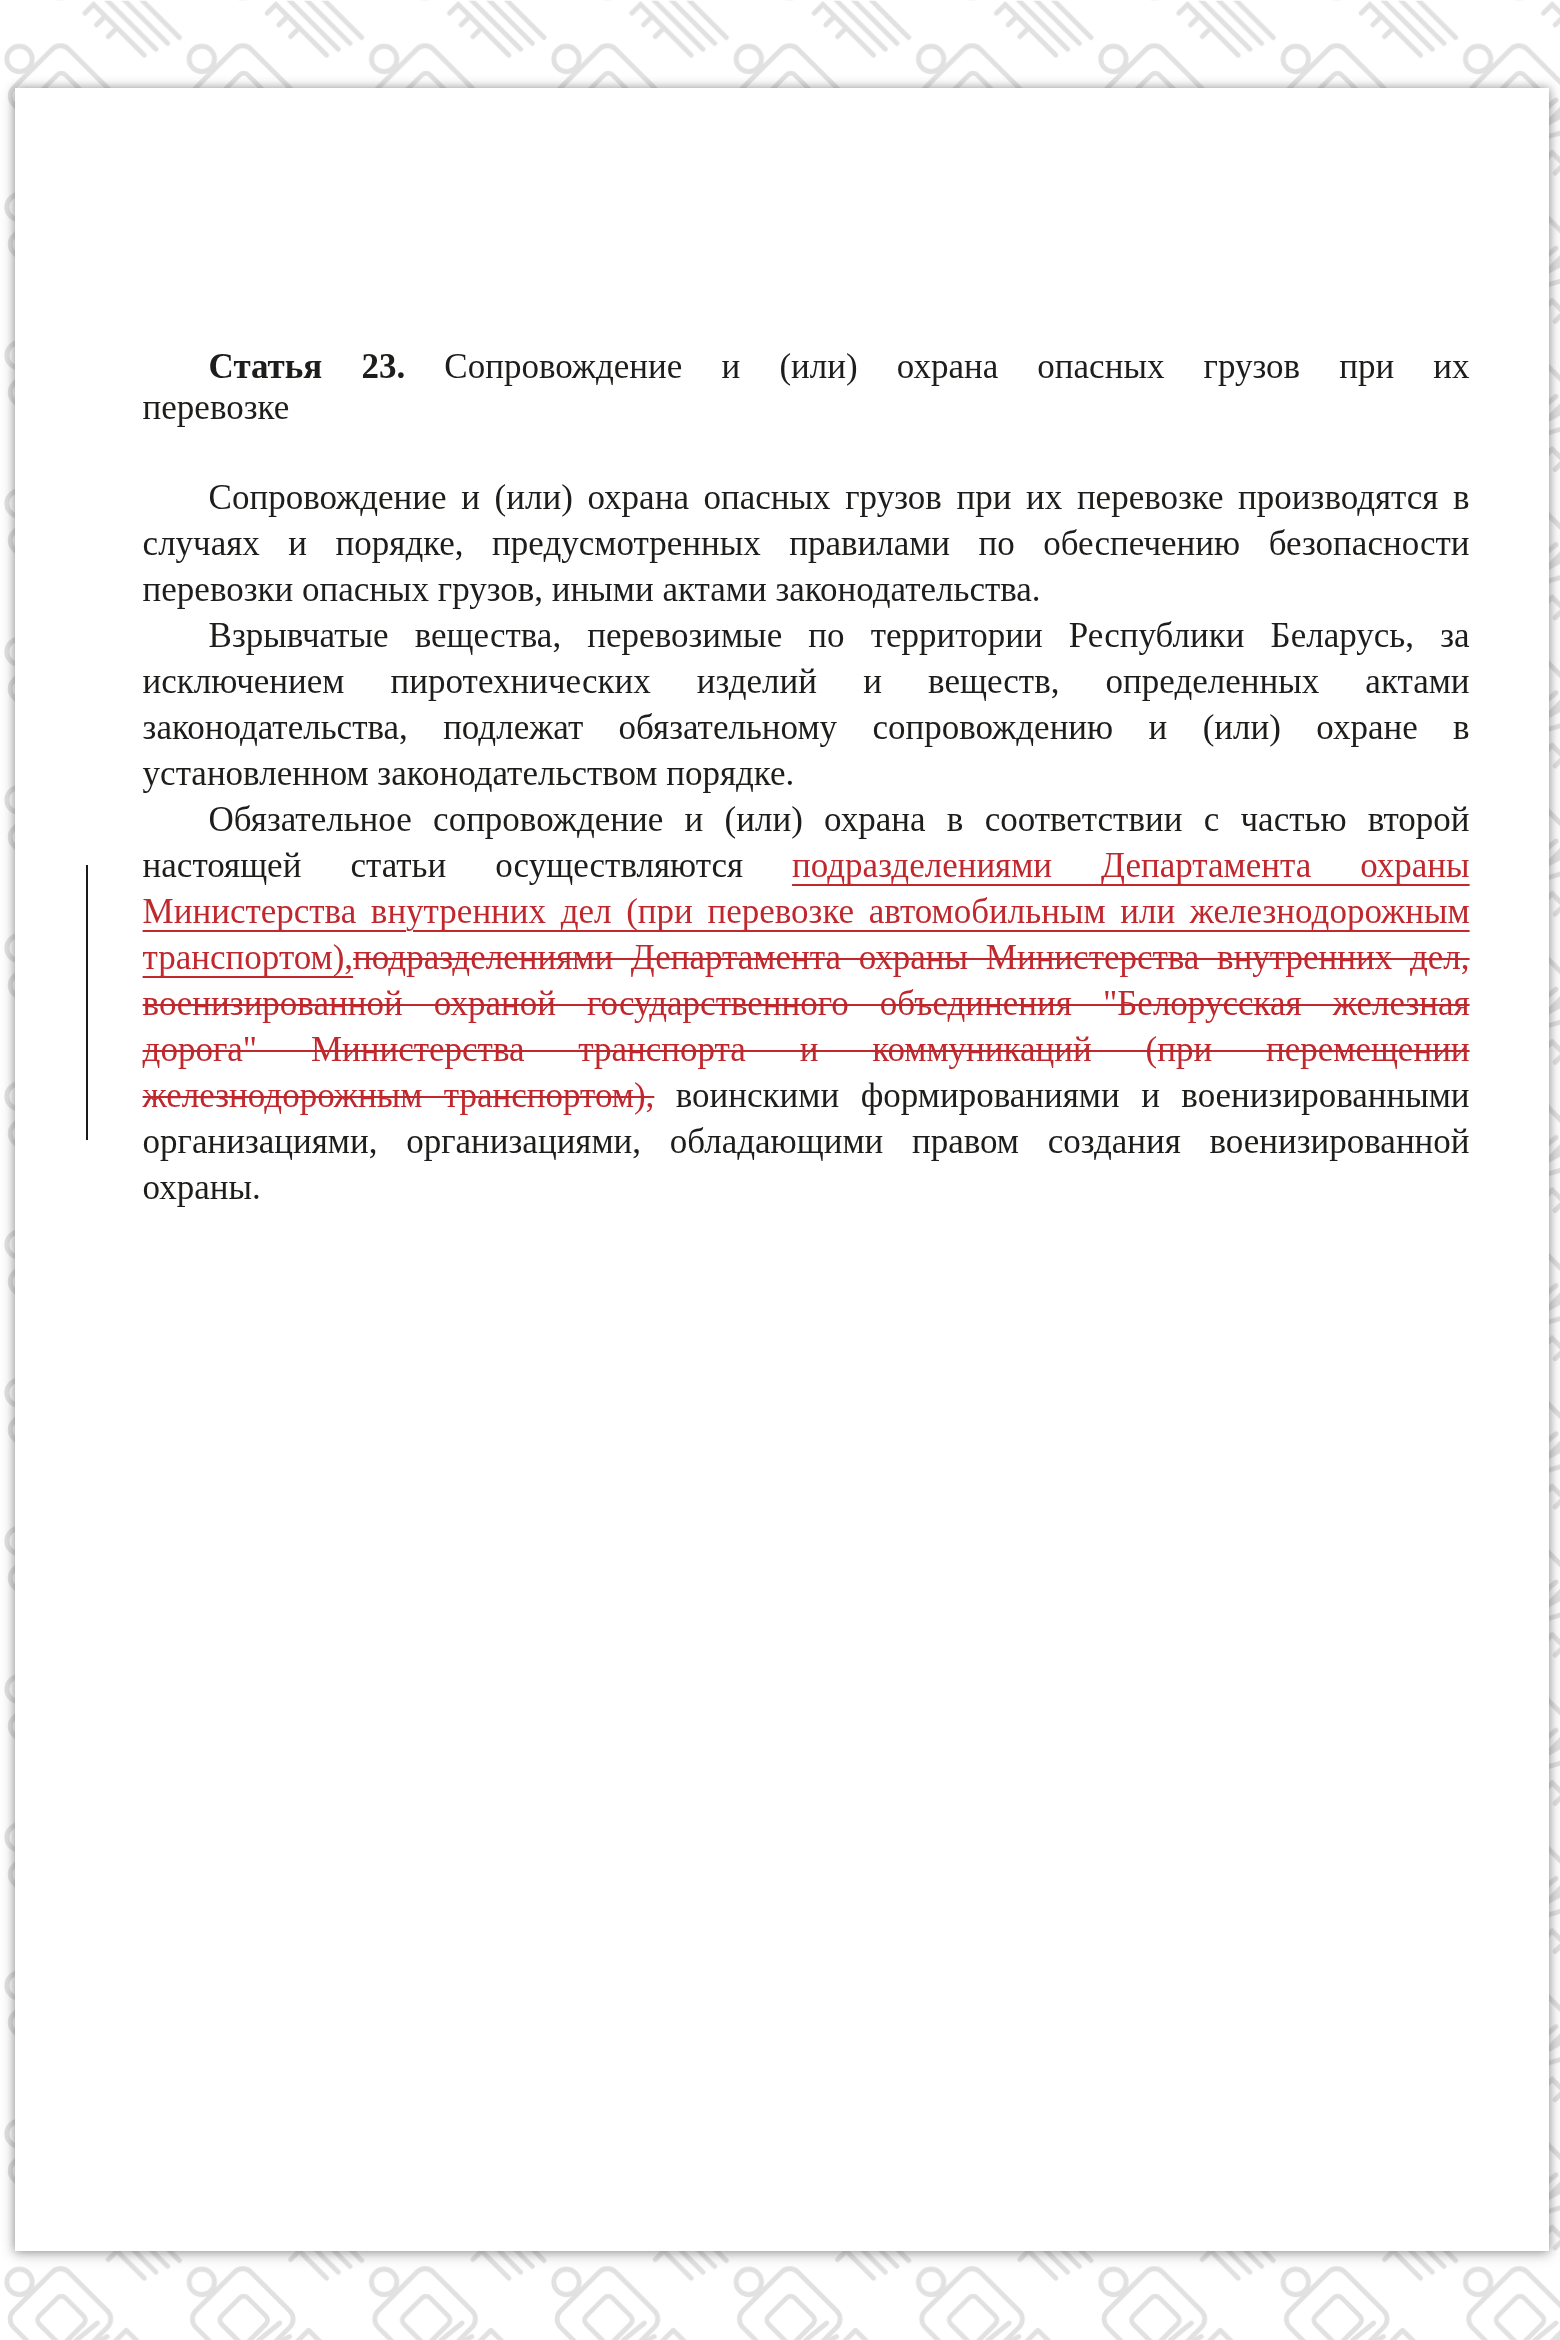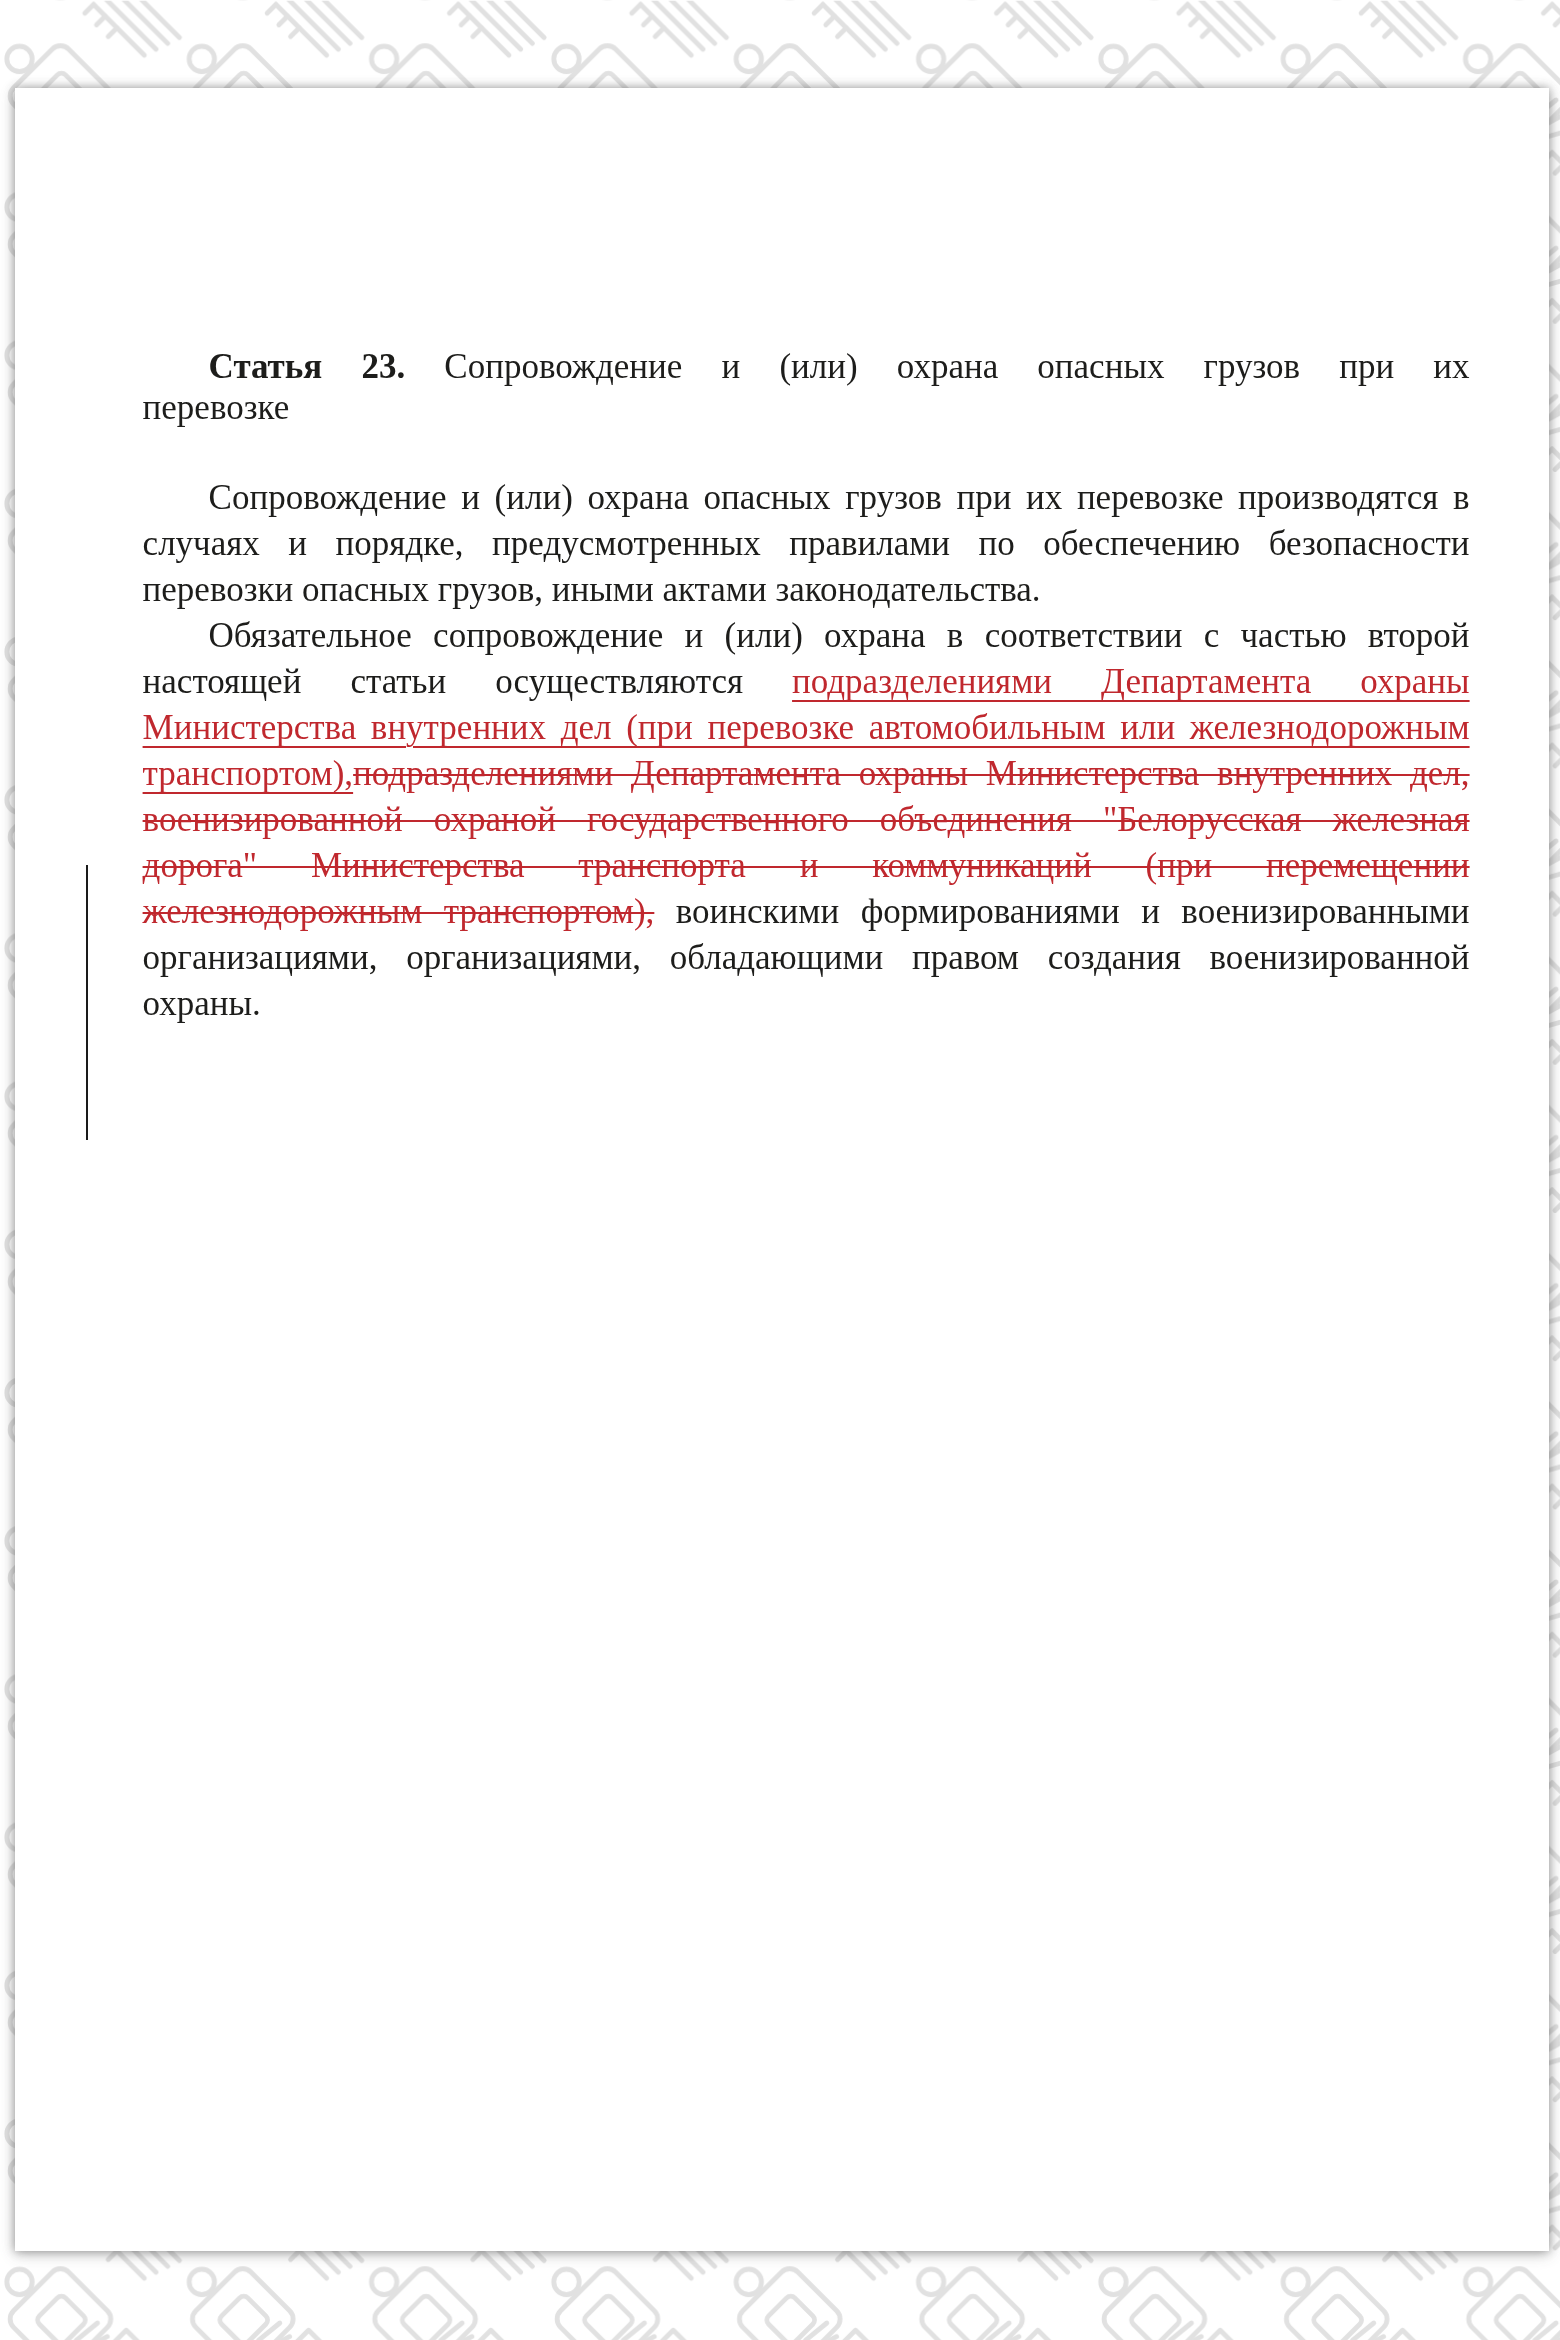--- a/index.html
+++ b/index.html
@@ -99,18 +99,19 @@
 <div class="page">
 
   <div class="revision-bar"></div>
 
   <div class="content">
 
     <p class="article-title"><b>Статья 23.</b><span> Сопровождение и (или) охрана опасных грузов при их перевозке</span></p>
 
     <p class="body-par">Сопровождение и (или) охрана опасных грузов при их перевозке производятся в случаях и порядке, предусмотренных правилами по обеспечению безопасности перевозки опасных грузов, иными актами законодательства.</p>
 
+    <p class="body-par">Взрывчатые вещества, перевозимые по территории Республики Беларусь, за исключением пиротехнических изделий и веществ, определенных актами законодательства, подлежат обязательному сопровождению и (или) охране в установленном законодательством порядке.</p>
 
     <p class="body-par"><span class="run-normal">Обязательное сопровождение и (или) охрана в соответствии с частью второй настоящей статьи осуществляются </span><span class="run-ins">подразделениями Департамента охраны Министерства внутренних дел (при перевозке автомобильным или железнодорожным транспортом),</span><span class="run-del">подразделениями Департамента охраны Министерства внутренних дел, военизированной охраной государственного объединения "Белорусская железная дорога" Министерства транспорта и коммуникаций (при перемещении железнодорожным транспортом),</span><span class="run-normal"> воинскими формированиями и военизированными организациями, организациями, обладающими правом создания военизированной охраны.</span></p>
 
   </div>
 </div>
 
 
 </body></html>

